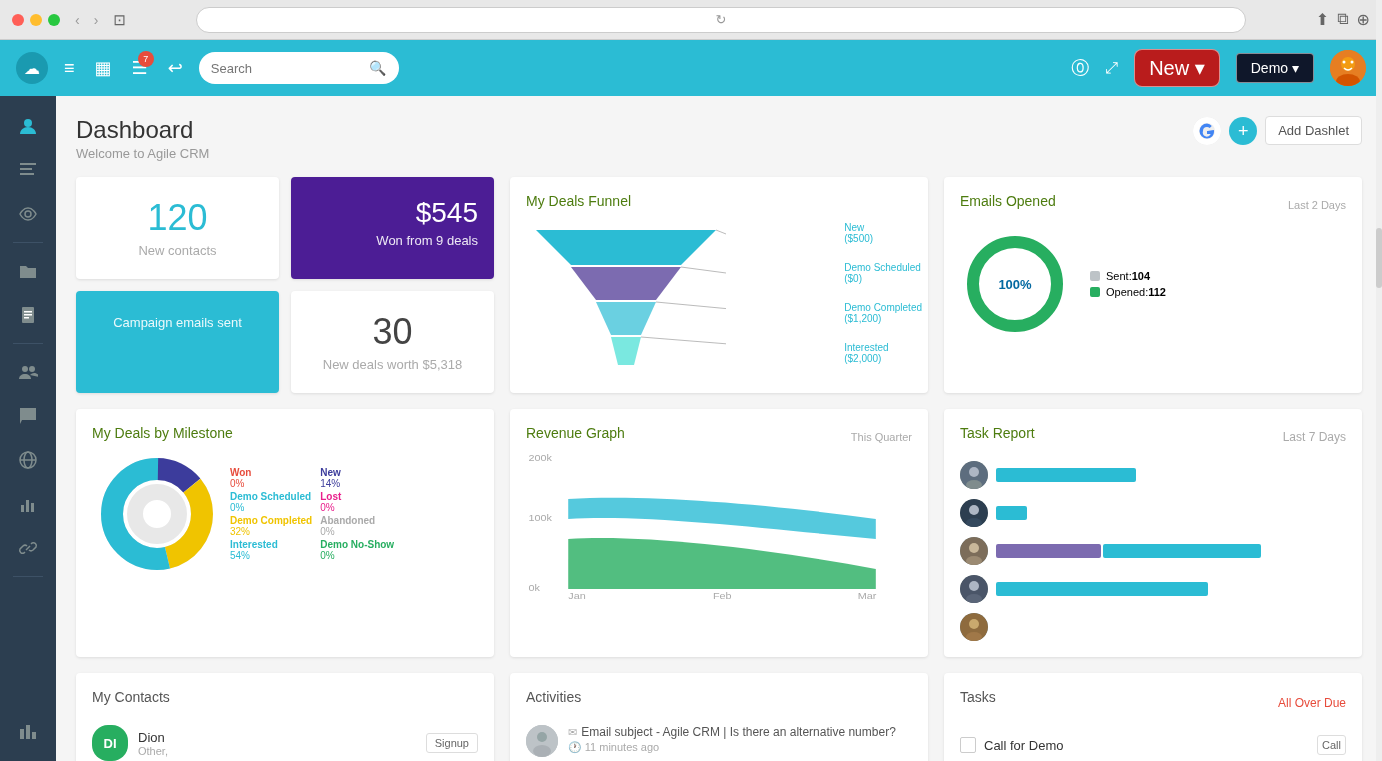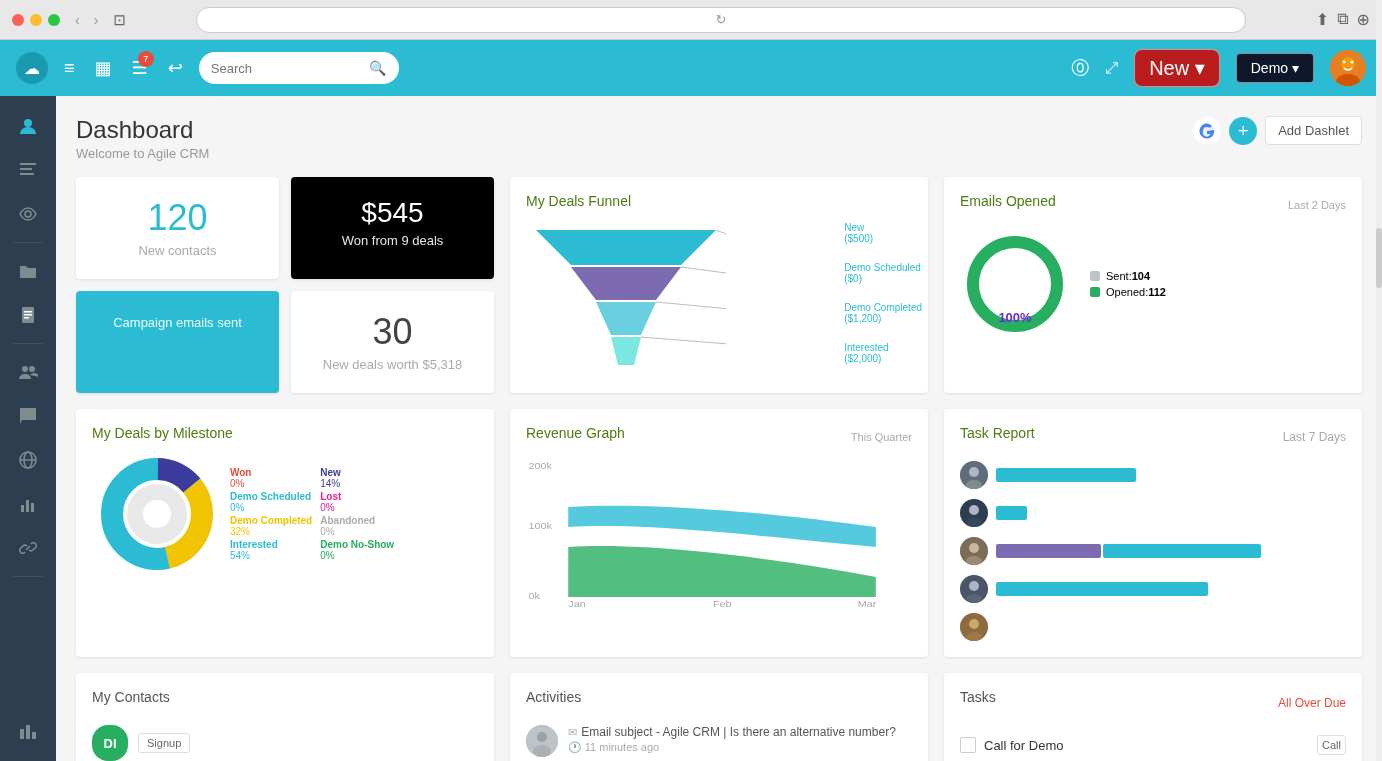--- a/index.html
+++ b/index.html
@@ -162,32 +162,32 @@
       color: #4d7c0f;
       margin-bottom: 8px;
     }
     .stat-card {
       background: white;
       border-radius: 4px;
       box-shadow: 0 1px 3px rgba(0,0,0,0.1);
       padding: 20px 16px;
       text-align: center;
     }
-    .stat-card.purple { background: #000000; }
+    .stat-card.purple { background: #4c1d95; text-align: right; }
     .stat-card.blue { background: #2bbcd4; }
     .stat-number { font-size: 36px; font-weight: 300; }
     .stat-number.teal { color: #2bbcd4; }
     .stat-number.white { color: white; }
     .stat-number.dark { color: #444; }
     .stat-desc { font-size: 13px; color: #aaa; margin-top: 4px; }
     .stat-desc.white { color: rgba(255,255,255,0.9); }
 
     
     .donut-wrapper { display: flex; align-items: center; gap: 20px; }
-    .donut-text { position: absolute; top: 50%; left: 50%; transform: translate(-50%, -50%); font-size: 13px; color: #6d28d9; font-weight: 600; margin-top: 33px; }
+    .donut-text { position: absolute; top: 50%; left: 50%; transform: translate(-50%, -50%); font-size: 13px; color: #0369a1; font-weight: 600; }
     .donut-legend { display: flex; flex-direction: column; gap: 4px; font-size: 11px; }
     .legend-item { display: flex; align-items: center; gap: 6px; }
     .legend-dot { width: 10px; height: 10px; border-radius: 2px; }
 
     
     .task-header { display: flex; justify-content: space-between; align-items: center; margin-bottom: 12px; }
     .task-period { font-size: 12px; color: #aaa; }
     .task-rows { display: flex; flex-direction: column; gap: 10px; }
     .task-row { display: flex; align-items: center; gap: 8px; }
     .task-avatar { width: 28px; height: 28px; border-radius: 50%; background: #7f8c8d; overflow: hidden; flex-shrink: 0; }
@@ -499,21 +499,21 @@
             <div><span style="color:#e91e8c;font-weight:700;">Lost</span><br><span style="color:#e91e8c;">0%</span></div>
             <div><span style="color:#f0c400;font-weight:700;">Demo Completed</span><br><span style="color:#f0c400;">32%</span></div>
             <div><span style="color:#aaa;font-weight:700;">Abandoned</span><br><span style="color:#aaa;">0%</span></div>
             <div><span style="color:#2bbcd4;font-weight:700;">Interested</span><br><span style="color:#2bbcd4;">54%</span></div>
             <div><span style="color:#27ae60;font-weight:700;">Demo No-Show</span><br><span style="color:#27ae60;">0%</span></div>
           </div>
         </div>
       </div>
 
       <div class="card">
-        <div style="display:flex;justify-content:space-between;align-items:center;margin-bottom:8px;">
+        <div style="display:flex;justify-content:space-between;align-items:center;">
           <span class="card-title">Revenue Graph</span>
           <span style="font-size:11px;color:#aaa;">This Quarter</span>
         </div>
         <div style="position:relative;height:150px;">
           <svg width="100%" height="150" viewBox="0 0 320 150" preserveAspectRatio="none">
 
             <text x="2" y="12" font-size="9" fill="#aaa">200k</text>
             <text x="2" y="72" font-size="9" fill="#aaa">100k</text>
             <text x="2" y="142" font-size="9" fill="#aaa">0k</text>
 
@@ -596,20 +596,24 @@
         </div>
       </div>
     </div>
 
     <div style="display:grid;grid-template-columns:1fr 1fr 1fr;gap:16px;">
 
       <div class="bottom-card">
         <div class="bottom-card-title">My Contacts</div>
         <div class="contact-row">
           <div class="contact-avatar" style="background:#27ae60;">DI</div>
+          <div class="contact-info">
+            <div class="contact-name">Dion</div>
+            <div class="contact-role">Other,</div>
+          </div>
           <button class="contact-btn">Signup</button>
         </div>
 
       </div>
 
       <div class="bottom-card">
         <div class="bottom-card-title">Activities</div>
         <div class="activity-item">
           <div class="activity-avatar">
             <svg width="32" height="32" viewBox="0 0 32 32">

